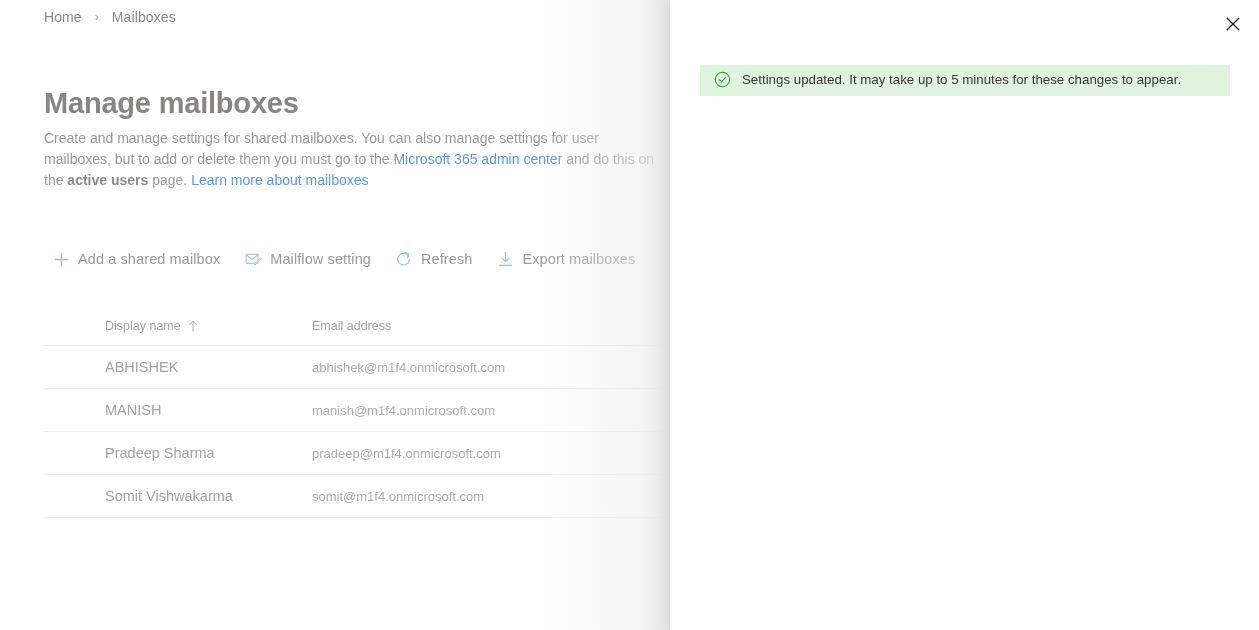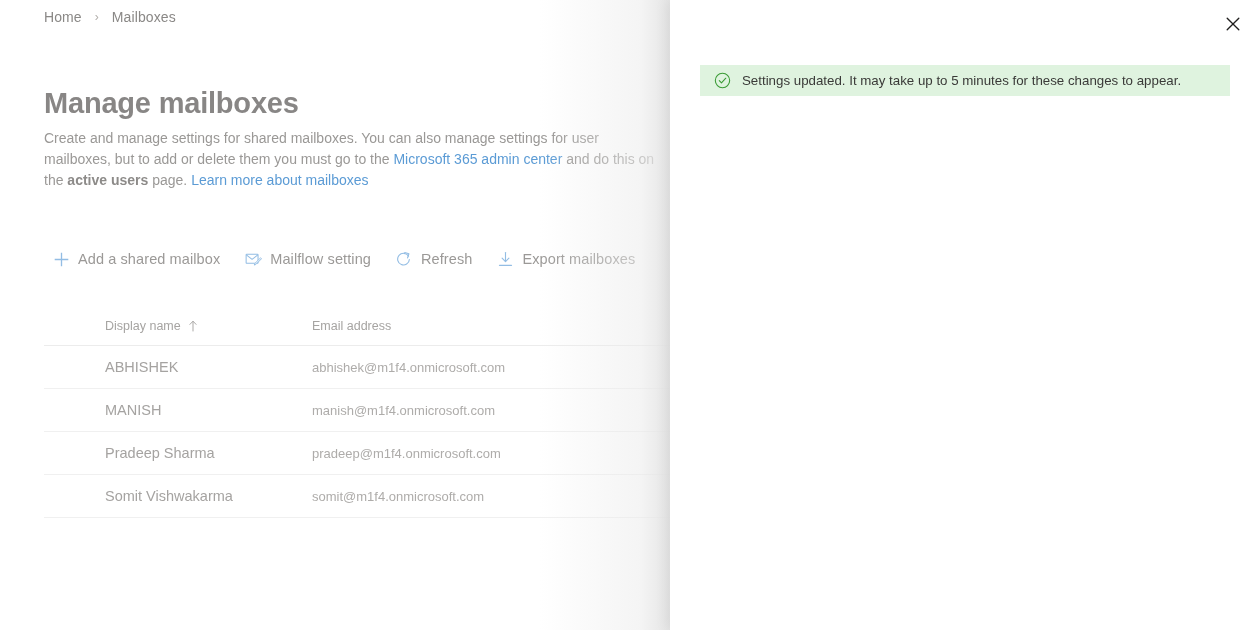--- a/index.html
+++ b/index.html
@@ -199,21 +199,20 @@
   }
 
   .notif {
     position: absolute;
     left: 30px;
     top: 65px;
     width: 530px;
     min-height: 31px;
     background: #dff3df;
     display: flex;
-    align-items: center;
     padding: 6px 12px 6px 14px;
   }
   .notif-ico {
     width: 17px;
     height: 17px;
     margin-right: 11px;
     flex: 0 0 auto;
     color: #3a9b35;
     display: inline-flex;
     align-items: center;

